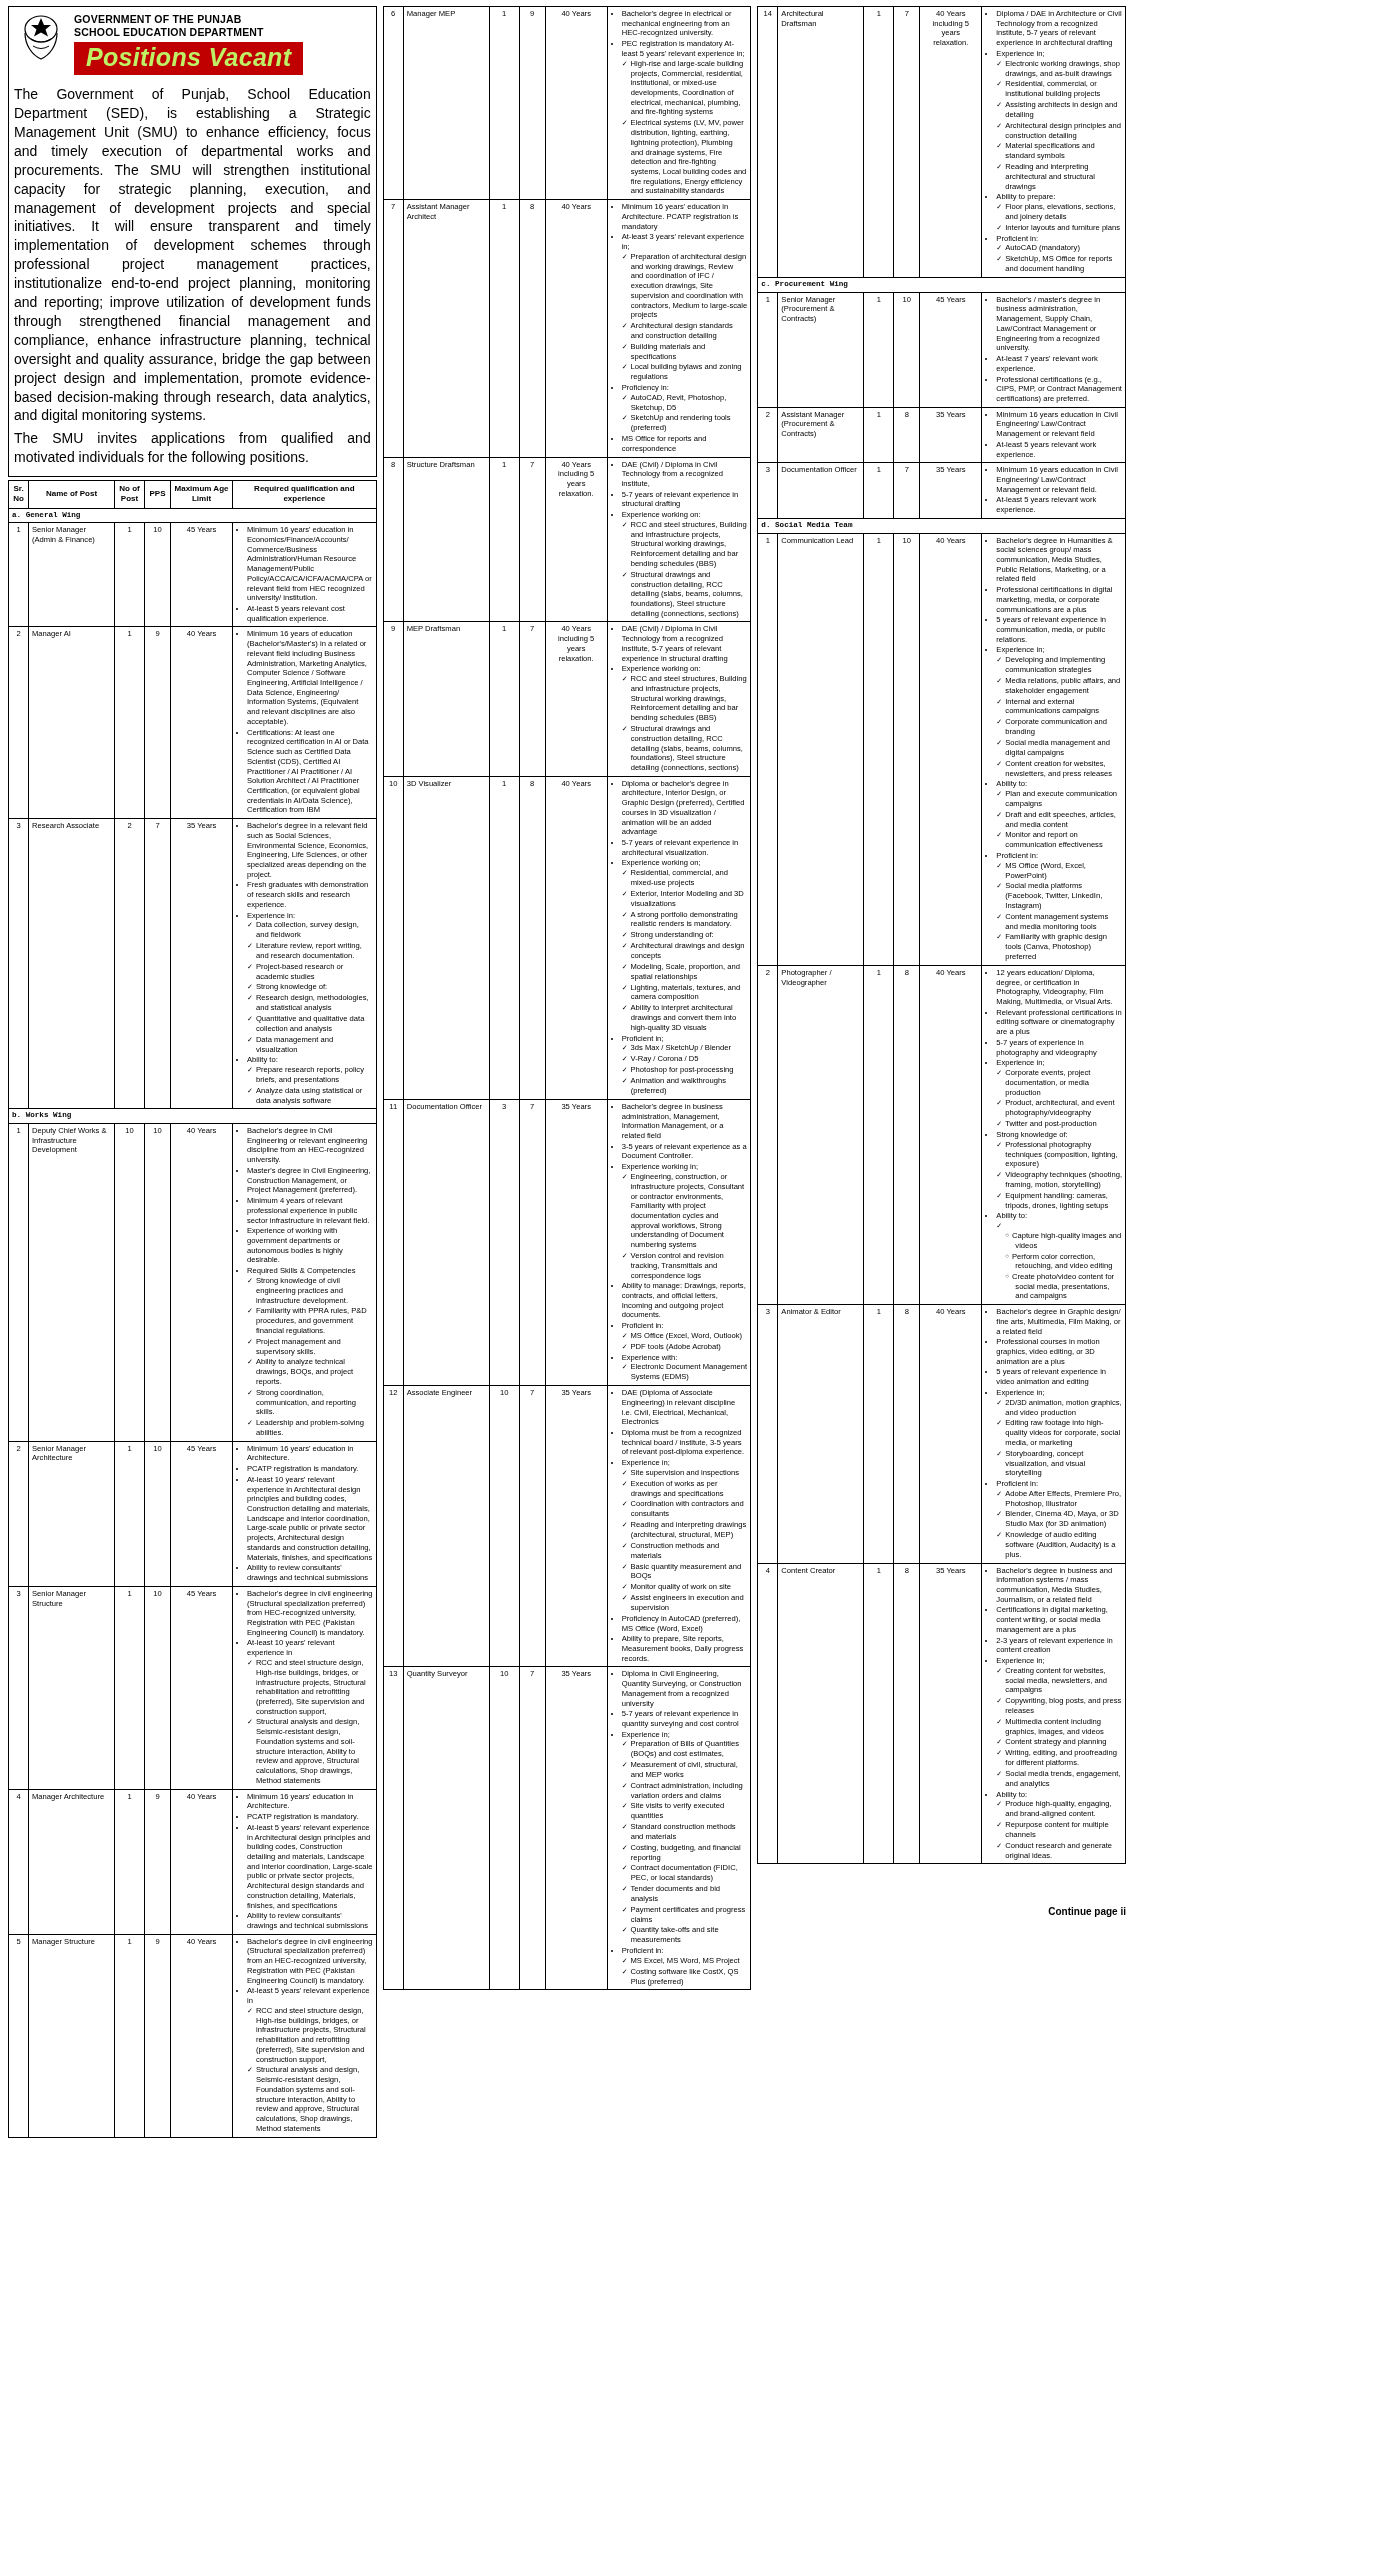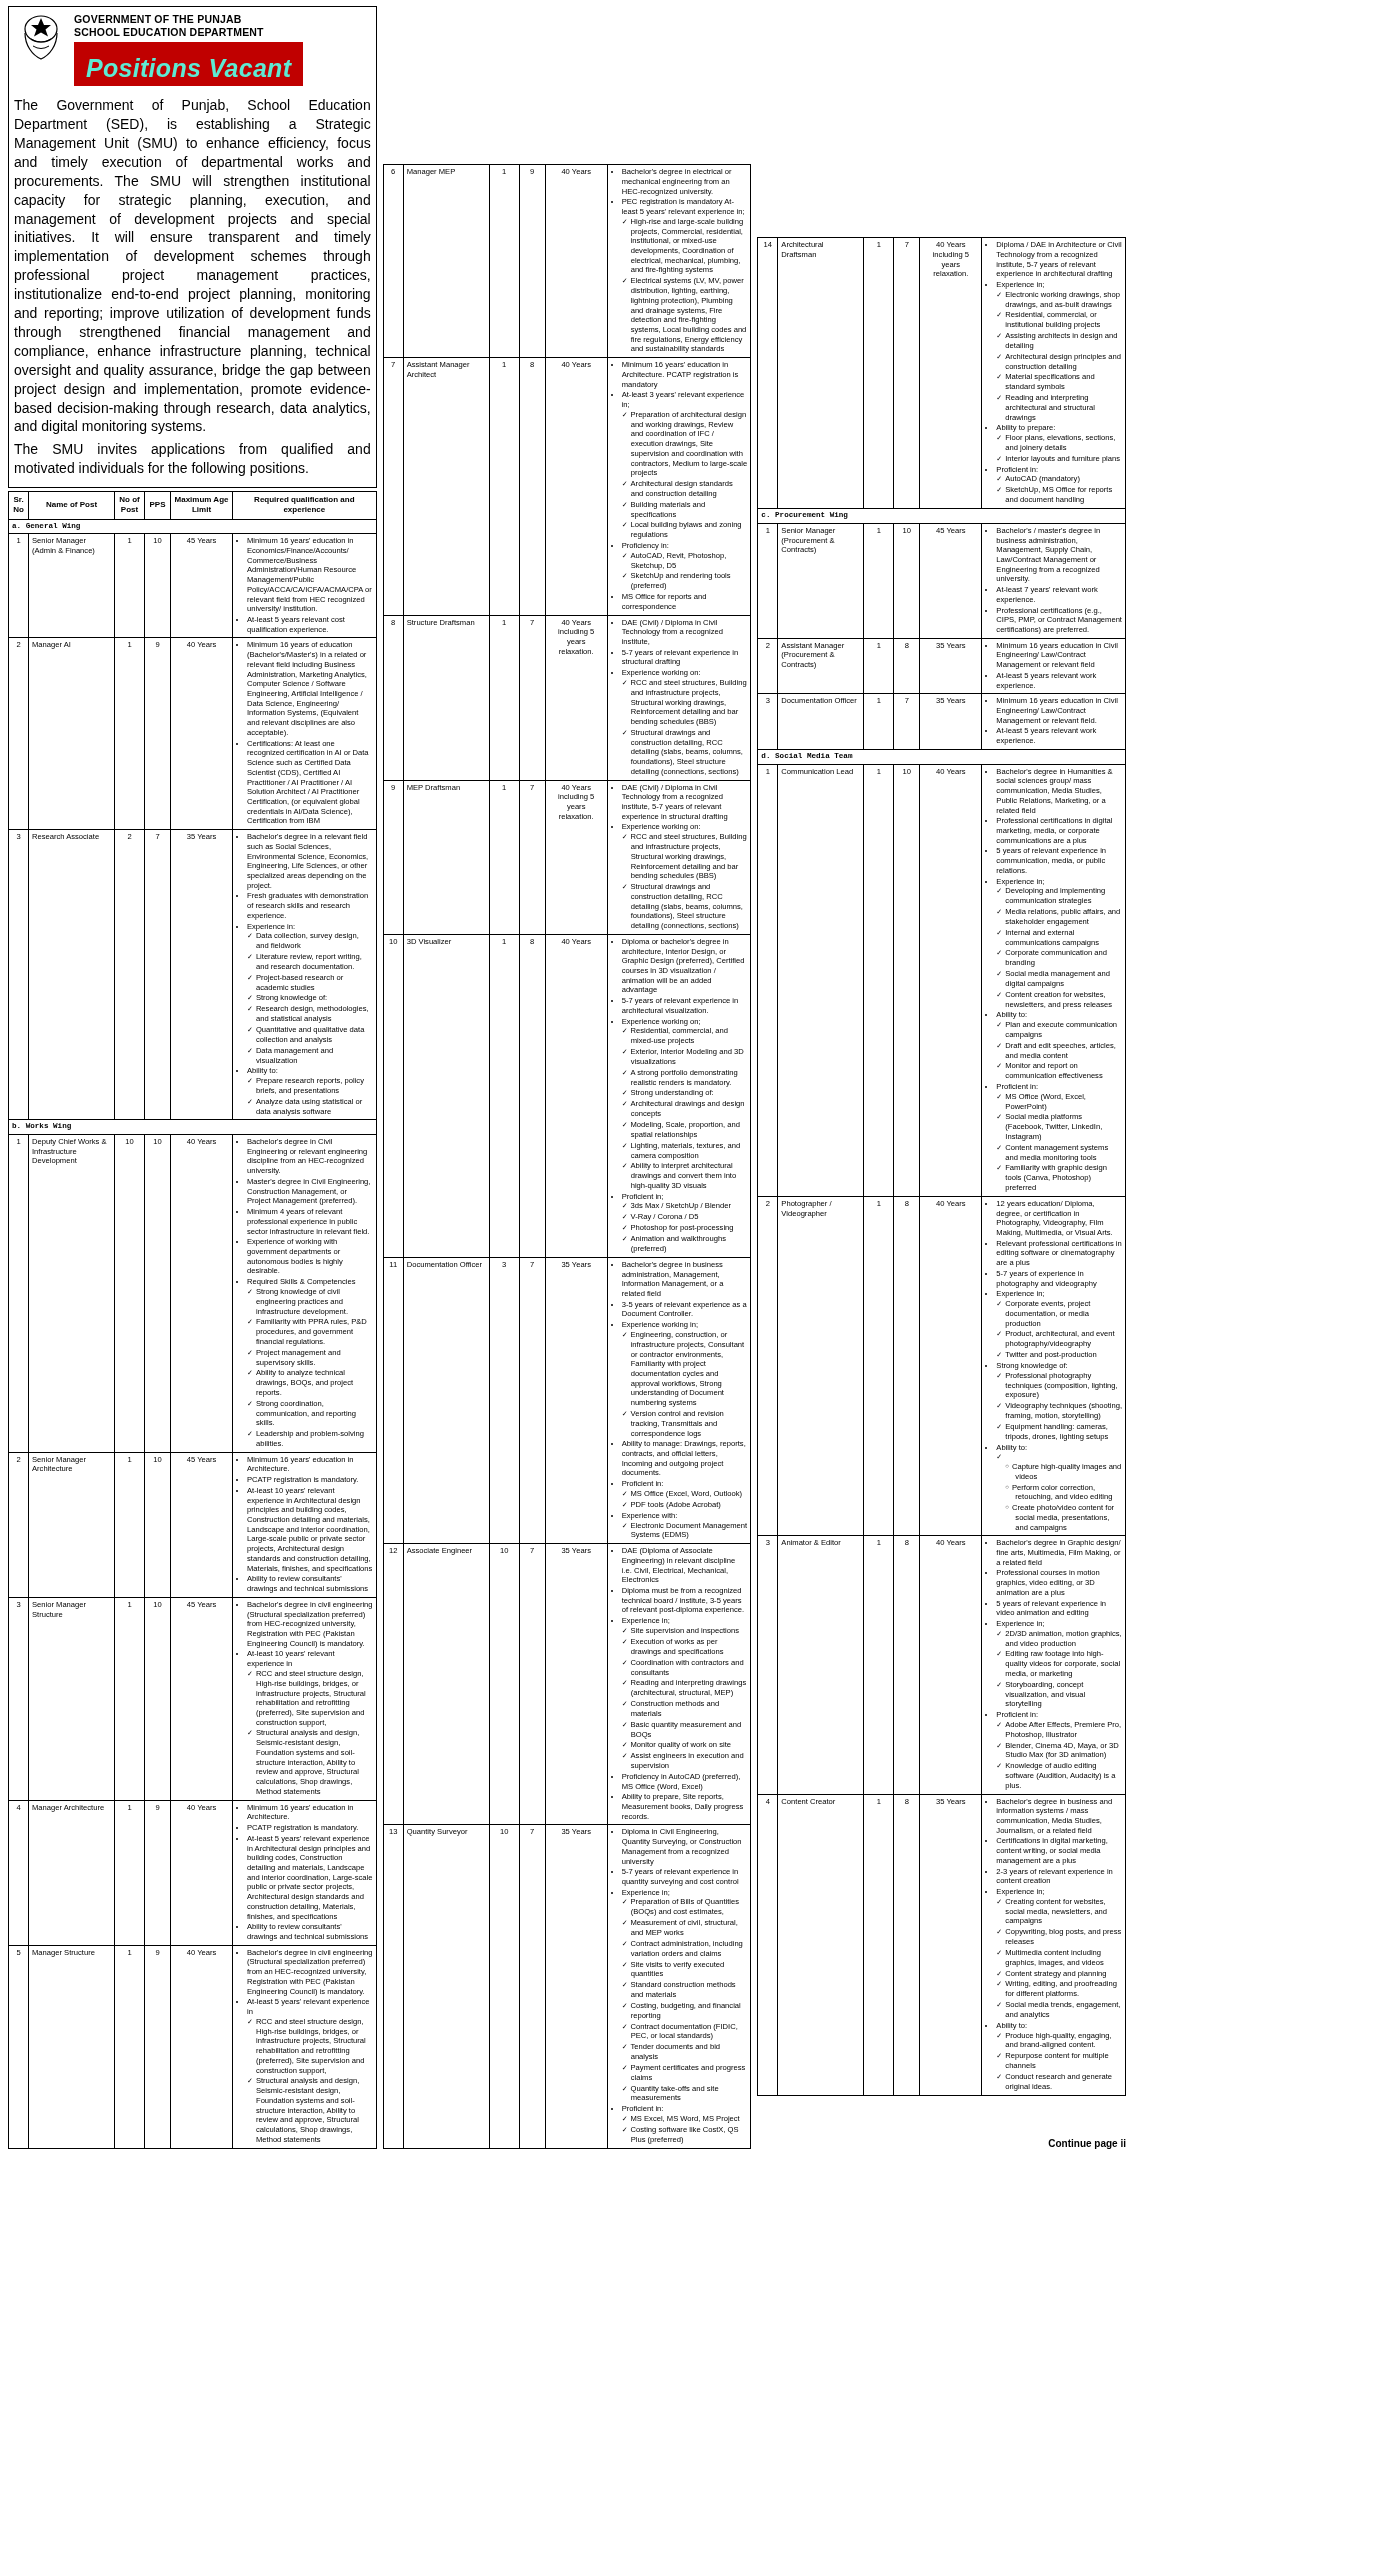--- a/index.html
+++ b/index.html
@@ -7,21 +7,21 @@
     margin: 0;
     background: #ffffff;
     font-family: "Liberation Sans", sans-serif;
     width: 1398px;
   }
   .page {
     width: 1134px;
     padding: 6px 8px 4px 8px;
     display: flex;
     gap: 6px;
-    align-items: flex-end;
+    align-items: flex-start;
   }
   .col { width: 456px; }
   .col2, .col3 { width: 456px; }
 
   
   .header-box {
     border: 1px solid #000;
     padding: 4px 5px 5px 5px;
     margin-bottom: 3px;
   }
@@ -50,25 +50,25 @@
   .gov-line2 {
     font-size: 10.5px;
     font-weight: bold;
     letter-spacing: .2px;
     line-height: 1.25;
   }
   .vacant-wrap { margin-top: 3px; }
   .vacant {
     display: inline-block;
     background: #c00000;
-    color: #5eead4;
+    color: #bef264;
     font-size: 25px;
     font-weight: bold;
     font-style: italic;
-    padding: 12px 12px 3px 12px;
+    padding: 1px 12px 3px 12px;
     letter-spacing: .3px;
   }
   .intro {
     margin-top: 10px;
     font-size: 14px;
     line-height: 1.35;
     text-align: justify;
     color: #000;
   }
   .intro p { margin: 0 0 4px 0; }

